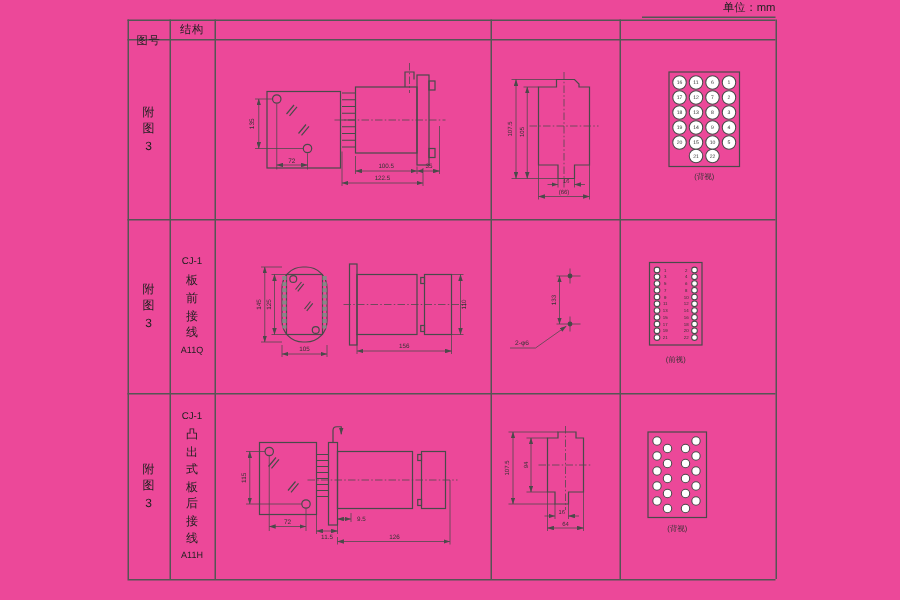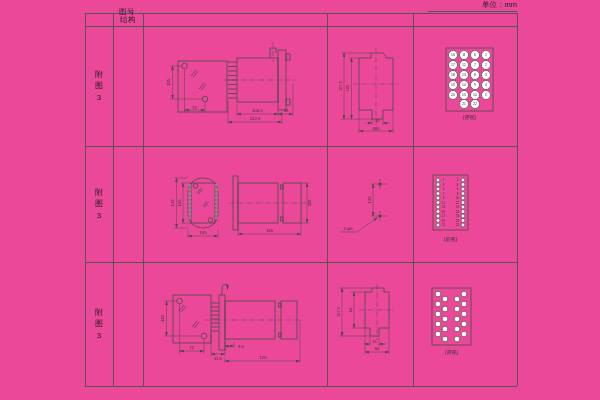--- a/index.html
+++ b/index.html
@@ -36,33 +36,43 @@
   <div class="hl" style="top:146px;left:85px;width:432px;"></div>
   <div class="hl" style="top:262px;left:85px;width:432px;"></div>
   <div class="hl" style="top:386px;left:85px;width:432px;"></div>
   <div class="vl" style="top:13px;left:85px;height:373px;"></div>
   <div class="vl" style="top:13px;left:113px;height:373px;"></div>
   <div class="vl" style="top:13px;left:143px;height:373px;"></div>
   <div class="vl" style="top:13px;left:327px;height:373px;"></div>
   <div class="vl" style="top:13px;left:413px;height:373px;"></div>
   <div class="vl" style="top:13px;left:517px;height:373px;"></div>
 
-  <div class="cell hdr" style="left:85px;top:5px;width:28px;height:13px;margin-left:28px;">图号</div>
+  <div class="cell hdr" style="left:85px;top:20px;width:28px;height:13px;">图号</div>
   <div class="cell hdr" style="left:113px;top:13px;width:30px;height:13px;text-align:center;">结构</div>
 
   <div class="cell" style="left:85px;top:26px;width:28px;height:120px;">
       <div class="vtext">附图3</div>
     </div>
   <div class="cell" style="left:85px;top:146px;width:28px;height:116px;">
       <div class="vtext">附图3</div>
     </div>
   <div class="cell" style="left:85px;top:262px;width:28px;height:124px;">
       <div class="vtext">附图3</div>
     </div>
 
+  <div class="cell structcell" style="left:113px;top:146px;width:30px;height:116px;">
+    <div class="model">CJ-1</div>
+    <div class="vtext">板前接线</div>
+    <div class="code">A11Q</div>
+  </div>
+  <div class="cell structcell" style="left:113px;top:262px;width:30px;height:124px;">
+    <div class="model">CJ-1</div>
+    <div class="vtext">凸出式板后接线</div>
+    <div class="code">A11H</div>
+  </div>
 
   <svg class="draw" style="left:143px;top:26px;" width="184" height="120" viewBox="0 0 184 120">
     <defs>
       <marker id="arr" markerWidth="4.5" markerHeight="3" refX="4.3" refY="1.5" orient="auto-start-reverse" markerUnits="userSpaceOnUse">
         <path d="M0,0L4.5,1.5L0,3Z" fill="#4a4a4a" stroke="none"></path>
       </marker>
     </defs>
     <g class="ln">
       <rect x="35" y="35" width="49" height="51"></rect>
       <circle cx="41.5" cy="40" r="2.8"></circle>

